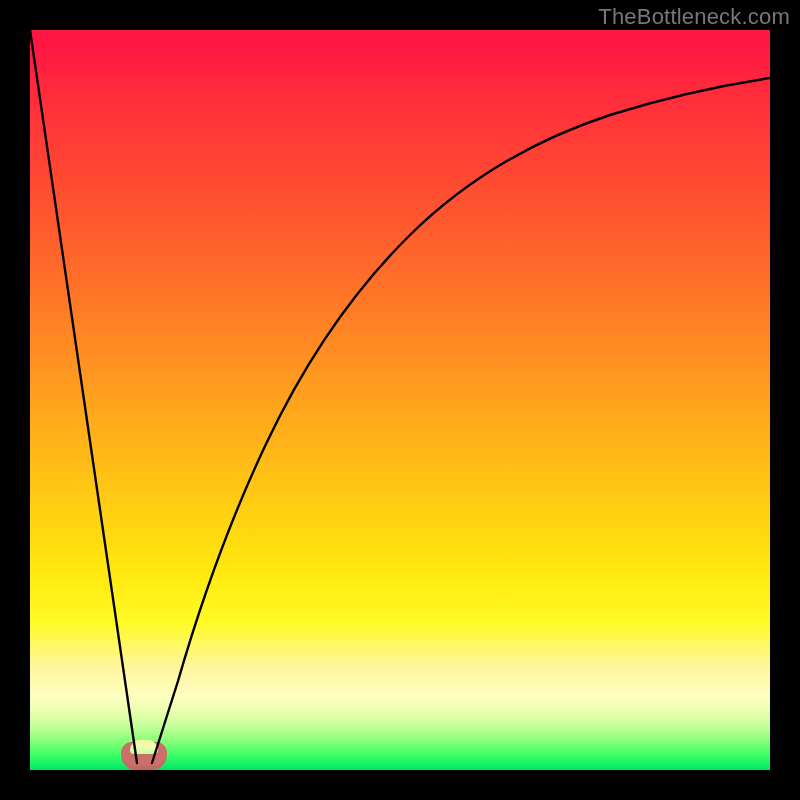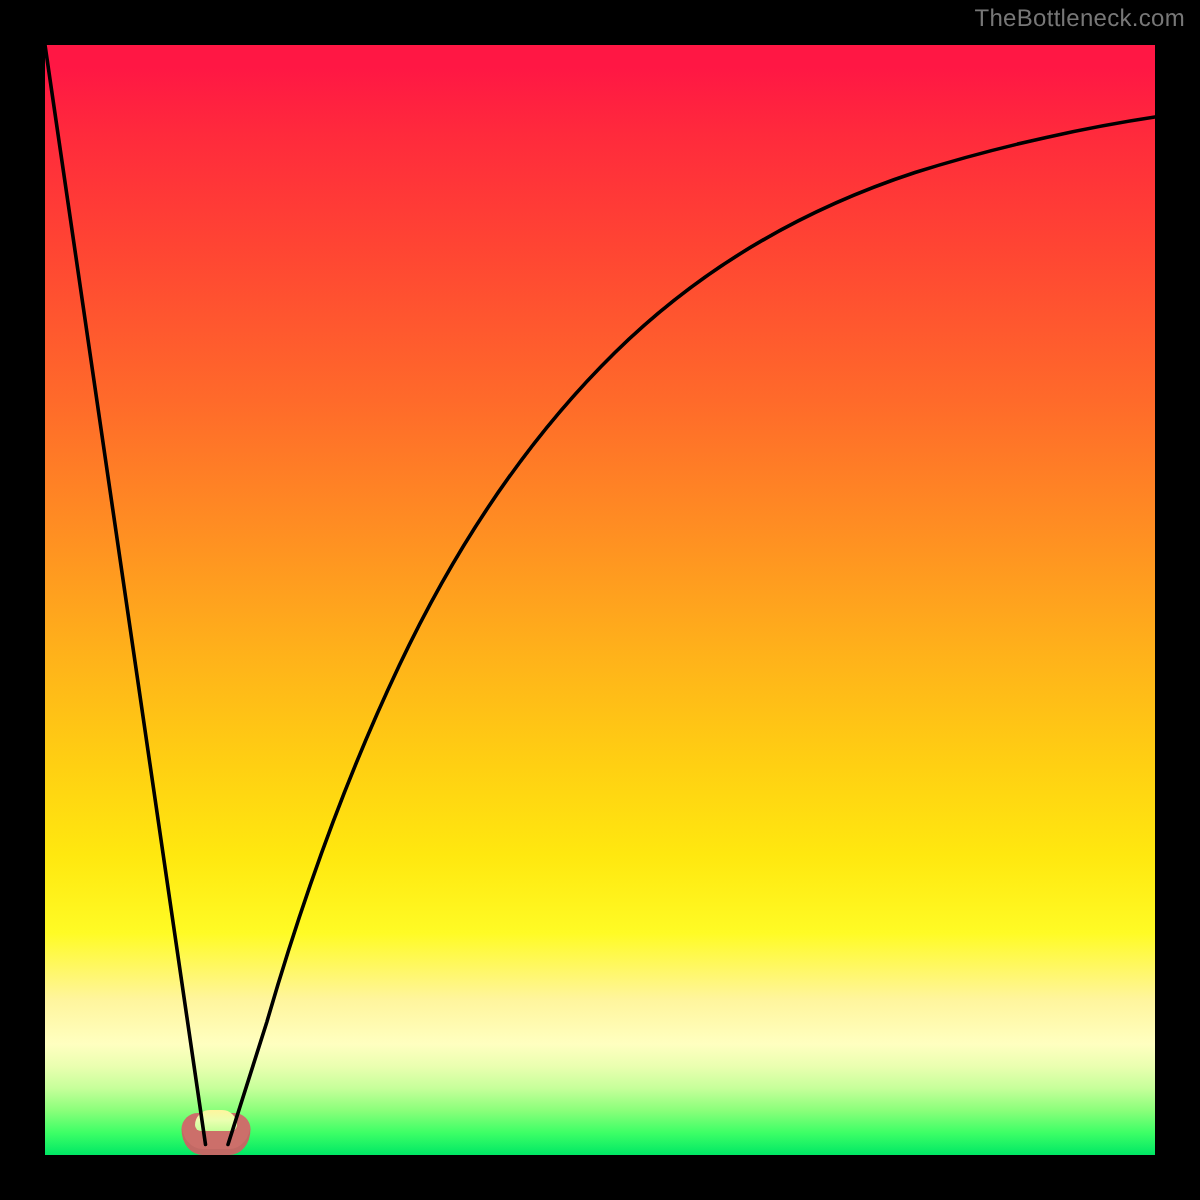--- a/index.html
+++ b/index.html
@@ -68,21 +68,21 @@
   }
   .curve {
     position: absolute;
     left: 0; top: 0;
   }
   .watermark {
     position: absolute;
     top: 4px;
     right: 10px;
     color: #777;
-    font-size: 16px;
+    font-size: 22px;
     font-weight: 500;
     letter-spacing: 0.2px;
     user-select: none;
   }
 </style>
 </head>
 <body>
 
 <div class="frame">
   <div class="watermark">TheBottleneck.com</div>

